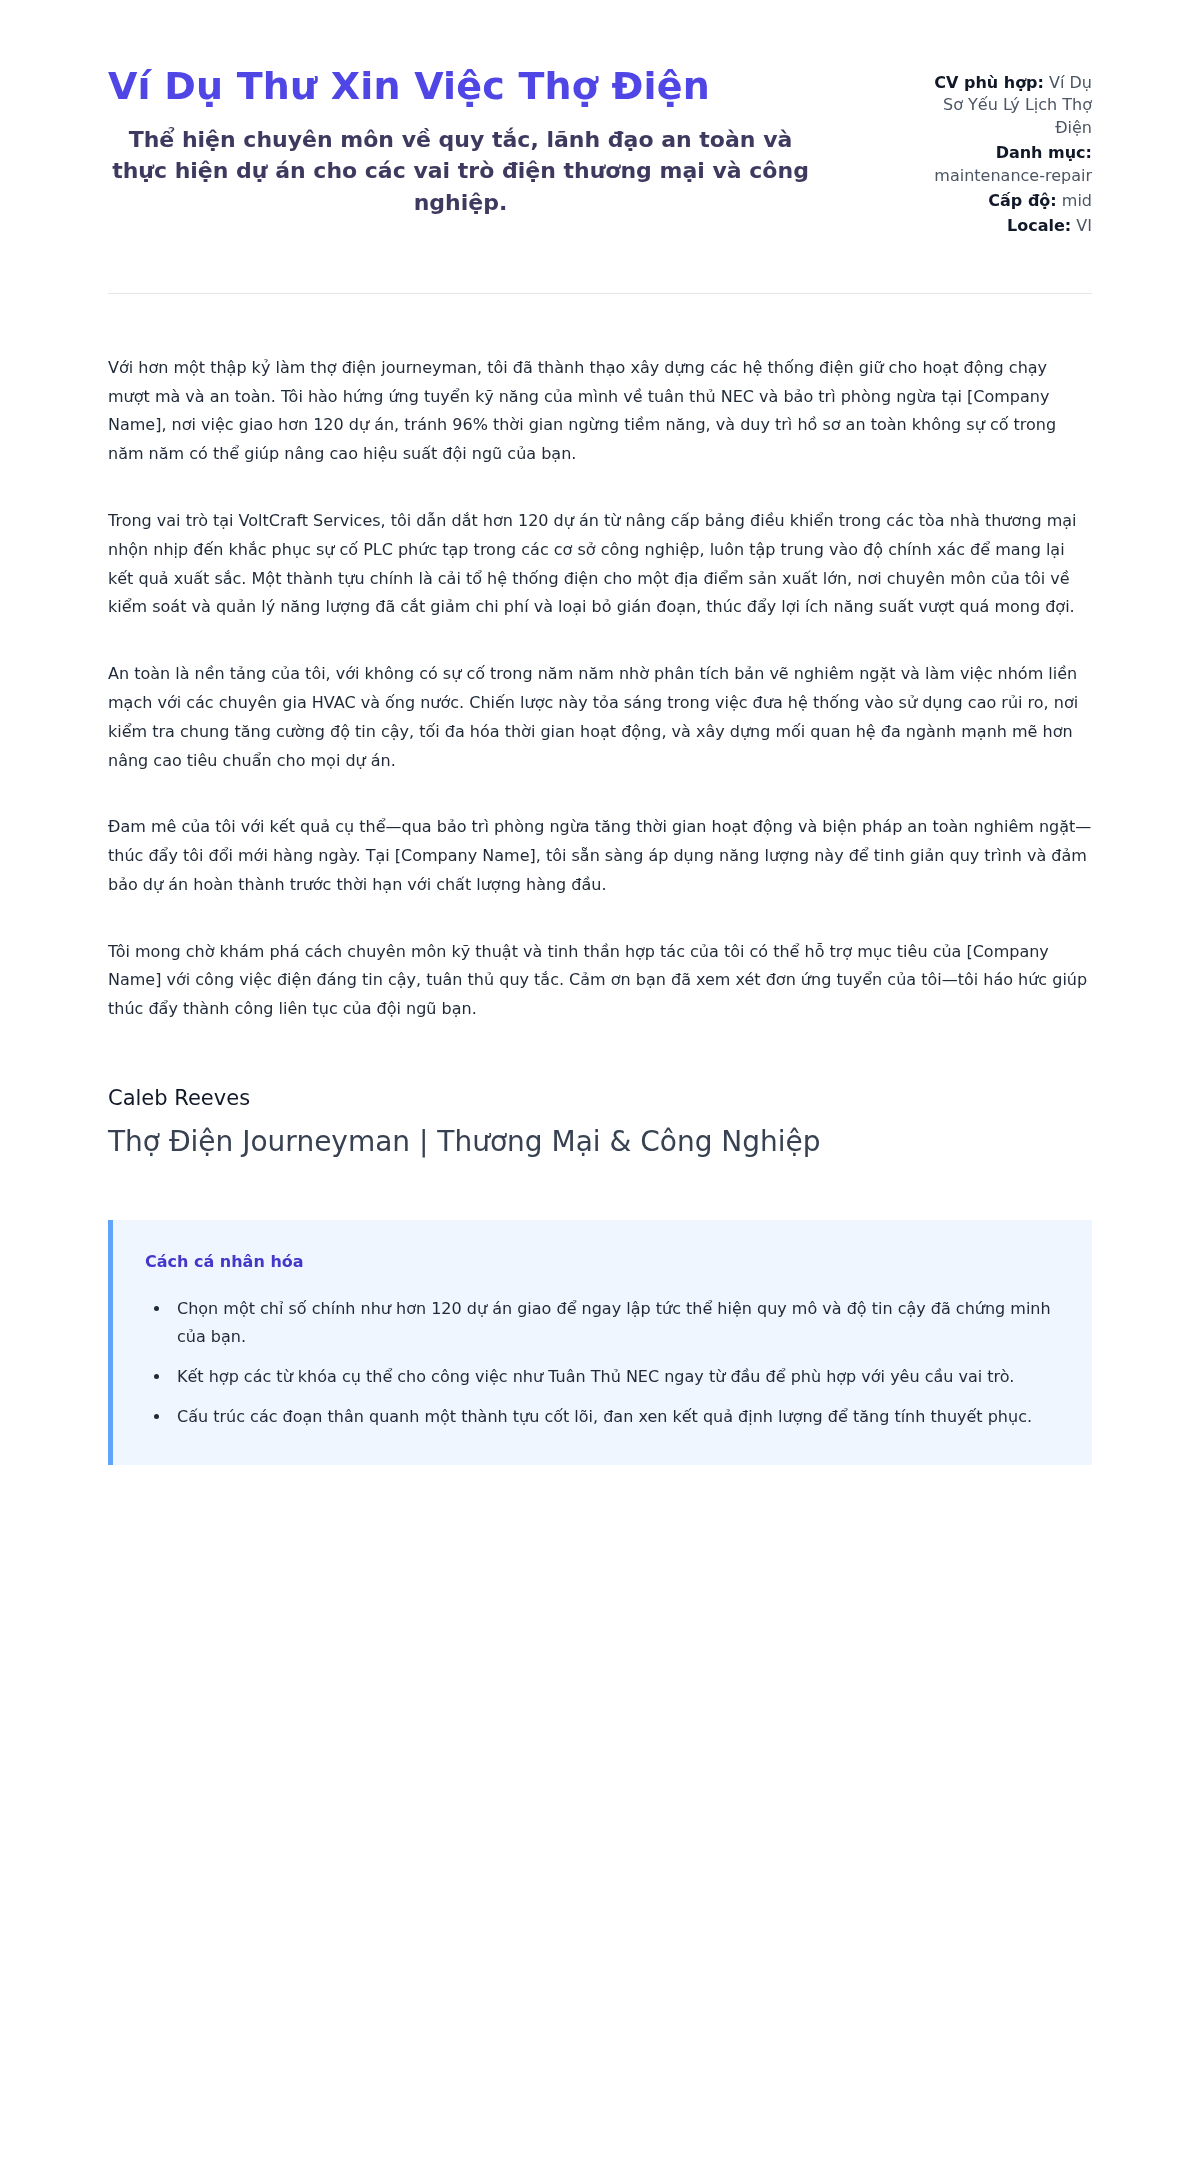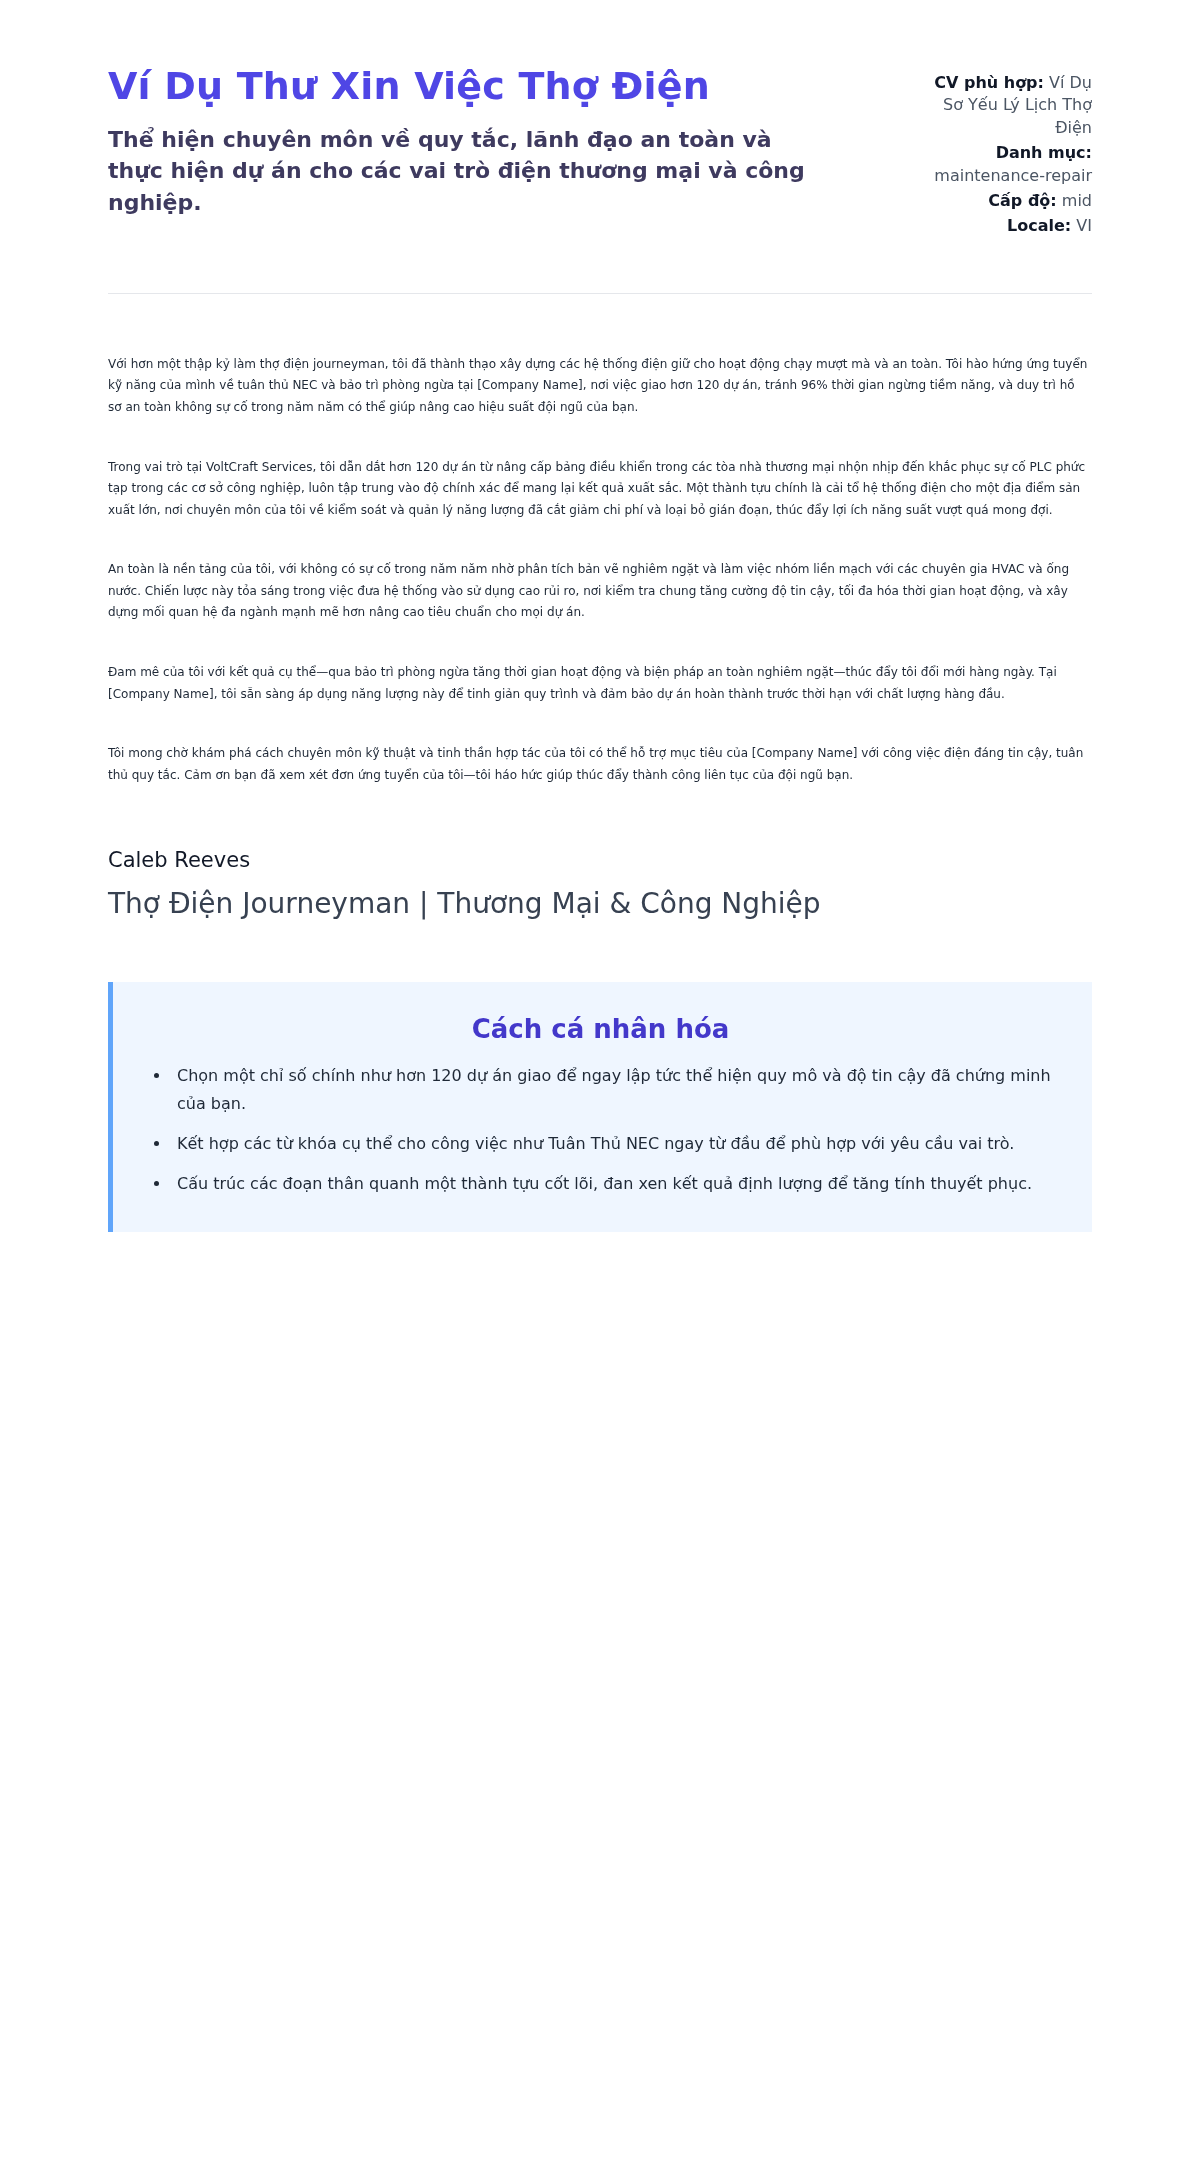--- a/index.html
+++ b/index.html
@@ -21,20 +21,21 @@
     font-weight: bold;
     line-height: 1.2;
     margin-bottom: 14px;
     letter-spacing: 0.2px;
   }
   .subtitle {
     color: var(--subtitle, #3e3a5f);
     font-size: 22px;
     font-weight: bold;
     line-height: 1.45;
+    text-align: center;
   }
   .meta {
     width: 178px;
     flex-shrink: 0;
     text-align: right;
     font-size: 16px;
     line-height: 1.4;
     color: var(--meta-value, #4b5563);
     padding-top: 8px;
   }
@@ -49,21 +50,21 @@
 
   
   .letter { margin-top: 60px; }
   .greeting {
     color: var(--accent-dark, #4338ca);
     font-weight: bold;
     font-size: 20px;
     margin-bottom: 40px;
   }
   .para {
-    font-size: 12px;
+    font-size: 16px;
     line-height: 1.8;
     color: var(--text, #1f2937);
     margin-bottom: 38px;
   }
   .signature { margin-top: 62px; }
   .sig-name { font-weight: normal; font-size: 21px; color: var(--meta-label, #111827); margin-bottom: 15px; }
   .sig-title { font-size: 28px; color: var(--sig-title, #374151); }
 
   
   .tags { display: flex; flex-wrap: wrap; gap: 16px; margin-top: 58px; }
@@ -79,24 +80,23 @@
 
   
   .callout {
     margin-top: 62px;
     background: var(--callout-bg, #eff6ff);
     border-left: 5px solid var(--callout-border, #60a5fa);
     padding: 32px 36px 34px 32px;
   }
   .callout-title {
     color: var(--accent-dark, #4338ca);
-    font-size: 26px;
+    font-size: 16px;
     font-weight: bold;
-    margin-bottom: 18px;
-    text-align: center;
+    margin-bottom: 24px;
   }
   .callout-list { list-style: disc; padding-left: 26px; }
   .callout-list li {
     font-size: 16px;
     line-height: 1.75;
     color: var(--text, #1f2937);
     margin-bottom: 12px;
     padding-left: 6px;
   }
   .callout-list li:last-child { margin-bottom: 0; }

